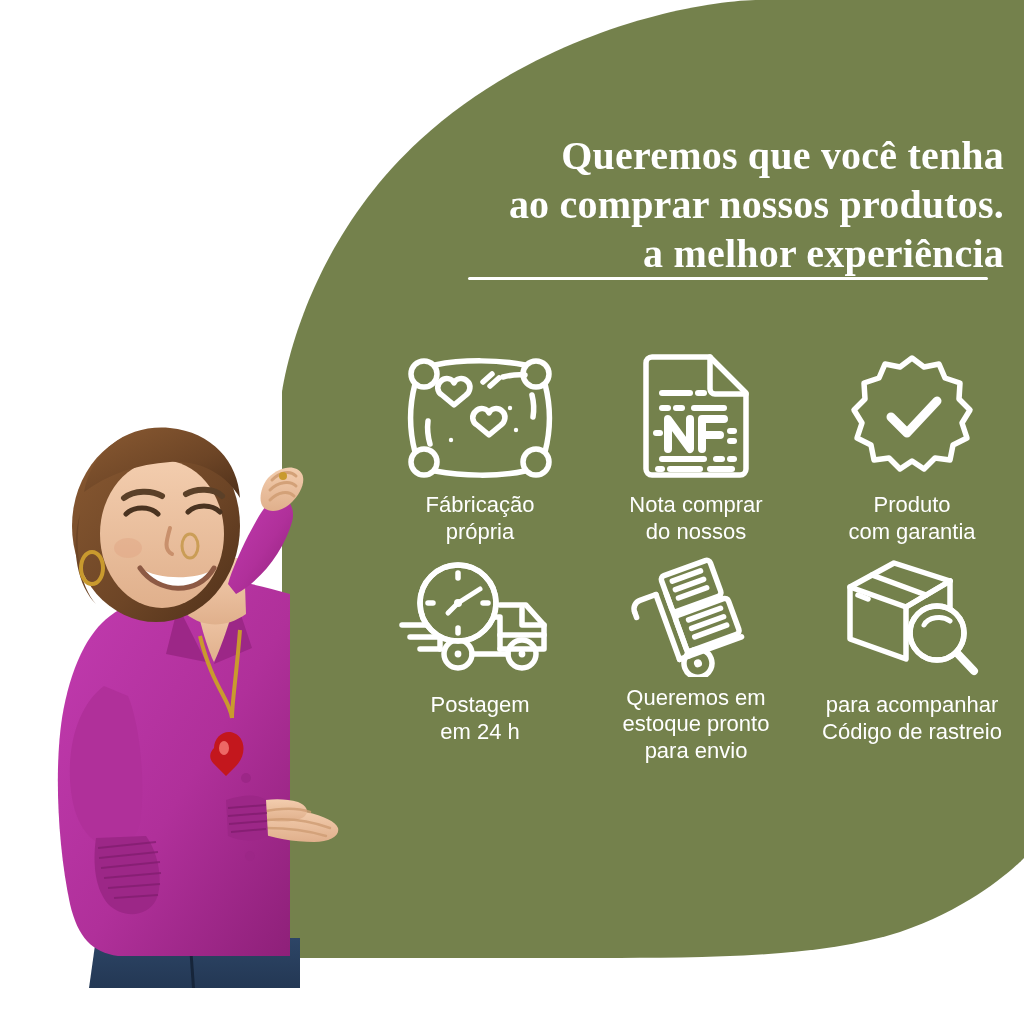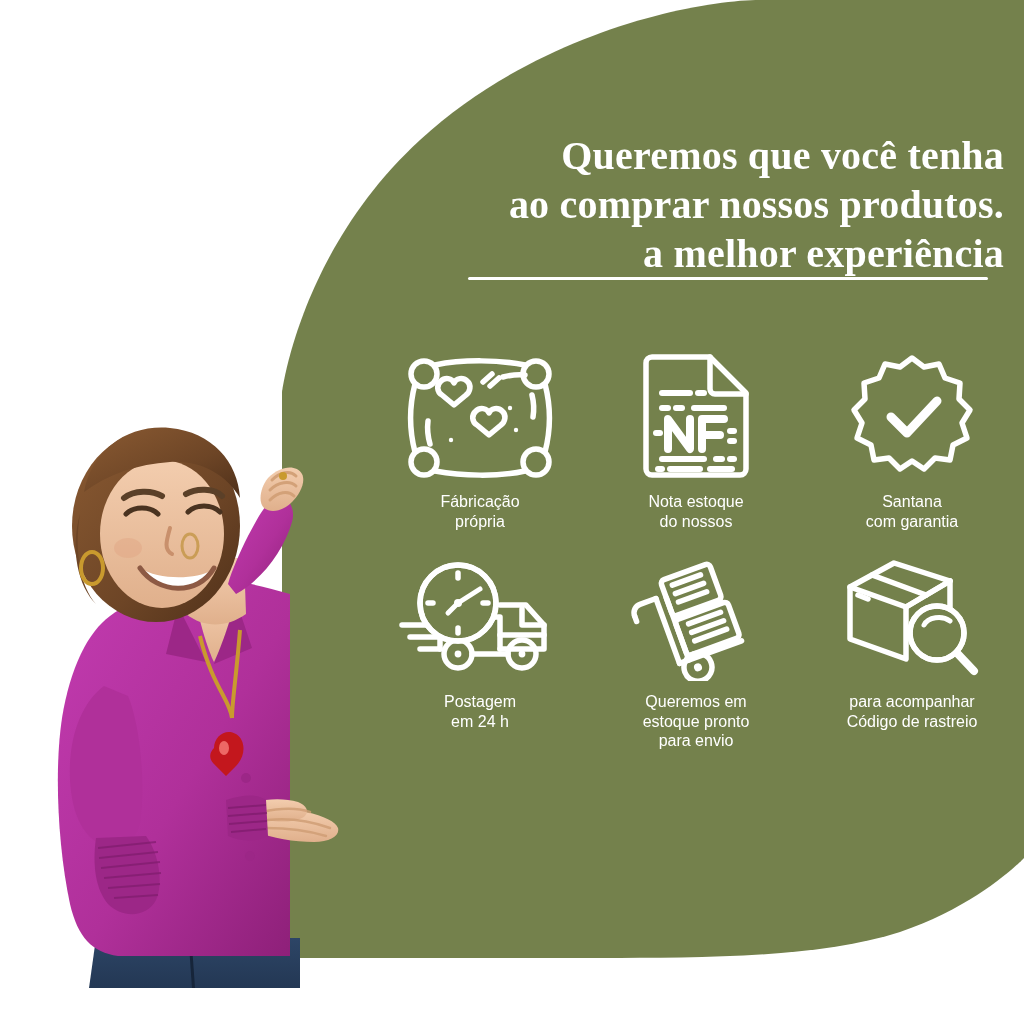--- a/index.html
+++ b/index.html
@@ -35,21 +35,21 @@
   }
   .row{display:flex;}
   .cell{width:216px;display:flex;flex-direction:column;align-items:center;}
   .row1 .cell{height:200px;}
   .row2 .cell{height:215px;}
   .iconwrap{height:136px;display:flex;align-items:center;justify-content:center;}
   .iconwrap svg{display:block;}
   .cap{
     color:#ffffff;text-align:center;
     font-family:"Liberation Sans", sans-serif;
-    font-size:16px;line-height:1.22;font-weight:400;
+    font-size:22px;line-height:1.22;font-weight:400;
     margin-top:6px;
   }
   .cap span{display:block;white-space:nowrap;}
 
   
   .logo{position:absolute;left:536px;top:855px;width:260px;height:86px;}
   .logo svg{display:block;}
 
   
   #woman{position:absolute;left:0px;top:418px;width:340px;height:606px;}
@@ -134,36 +134,36 @@
 
             <path d="M24,106 L66,106" stroke-width="6"></path>
             <path d="M78,106 L84,106" stroke-width="6"></path>
             <path d="M92,106 L96,106" stroke-width="6"></path>
             <path d="M20,116 L24,116" stroke-width="6"></path>
             <path d="M32,116 L62,116" stroke-width="6"></path>
             <path d="M72,116 L94,116" stroke-width="6"></path>
           </svg>
         </div>
         <div class="cap">
-          <span>Nota estoque</span>
+          <span>Nota comprar</span>
           <span>do nossos</span>
         </div>
       </div>
 
       <div class="cell">
         <div class="iconwrap">
           <svg width="130" height="130" viewBox="0 0 130 130" fill="none" stroke="#ffffff" stroke-width="5.5" stroke-linecap="round" stroke-linejoin="round">
             <path d="M65,5 L77,14 L92,11 L98,25 L113,30 L112,46 L123,57 L115,70 L120,85 L106,92 L103,107
                      L88,105 L77,116 L65,108 L53,116 L42,105 L27,107 L24,92 L10,85 L15,70 L7,57 L18,46
                      L17,30 L32,25 L38,11 L53,14 Z"></path>
             <path d="M44,64 L60,80 L90,48" stroke-width="9"></path>
           </svg>
         </div>
         <div class="cap">
-          <span>Santana</span>
+          <span>Produto</span>
           <span>com garantia</span>
         </div>
       </div>
     </div>
 
     <div class="row row2">
 
       <div class="cell">
         <div class="iconwrap">
           <svg width="168" height="122" viewBox="0 0 168 122" fill="none" stroke="#ffffff" stroke-width="5.5" stroke-linecap="round" stroke-linejoin="round">

